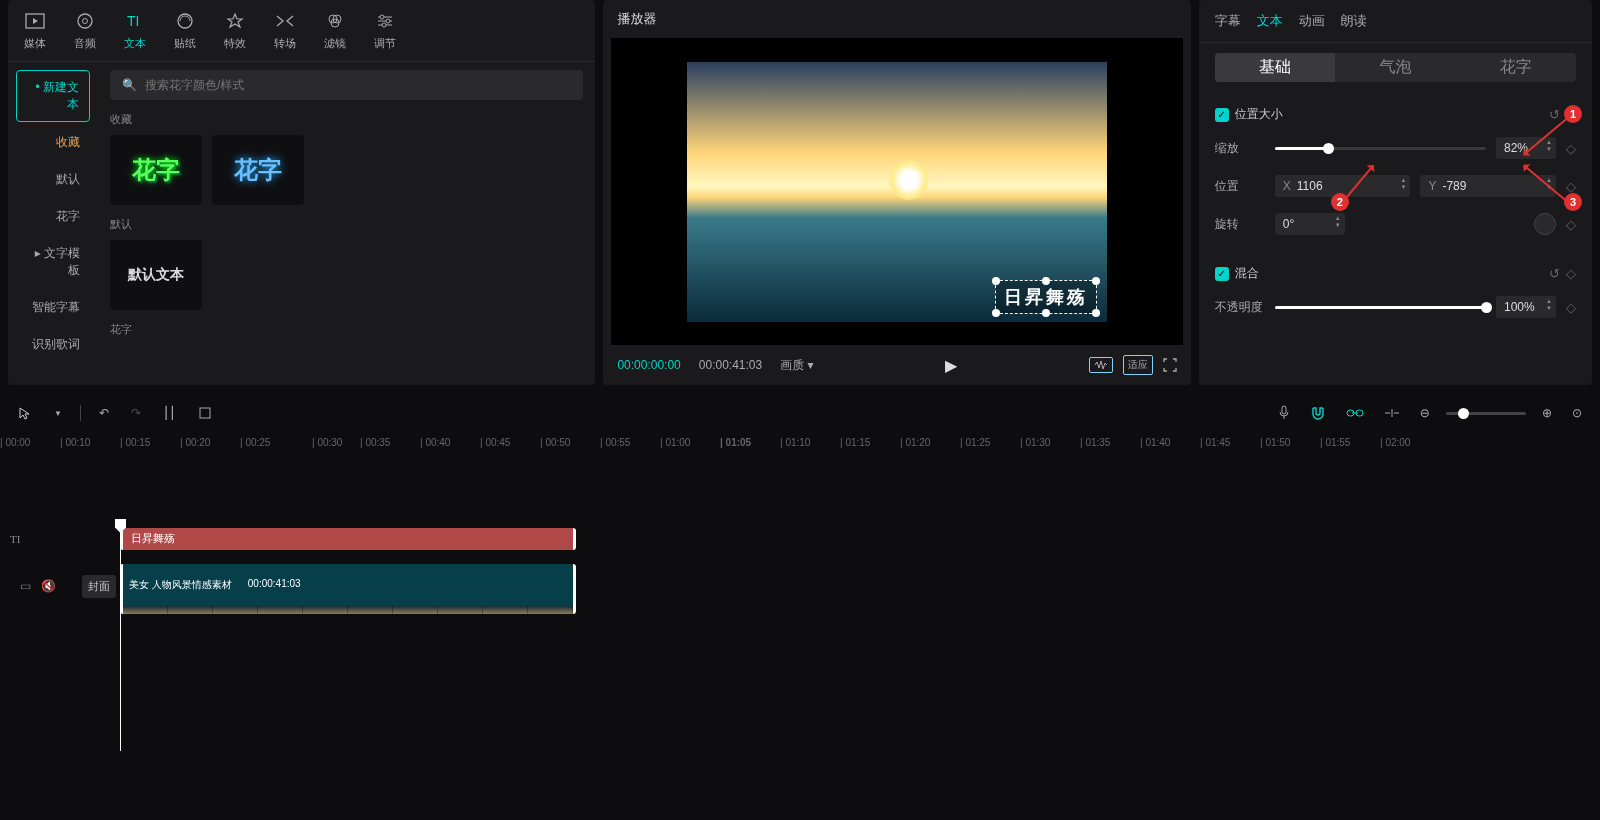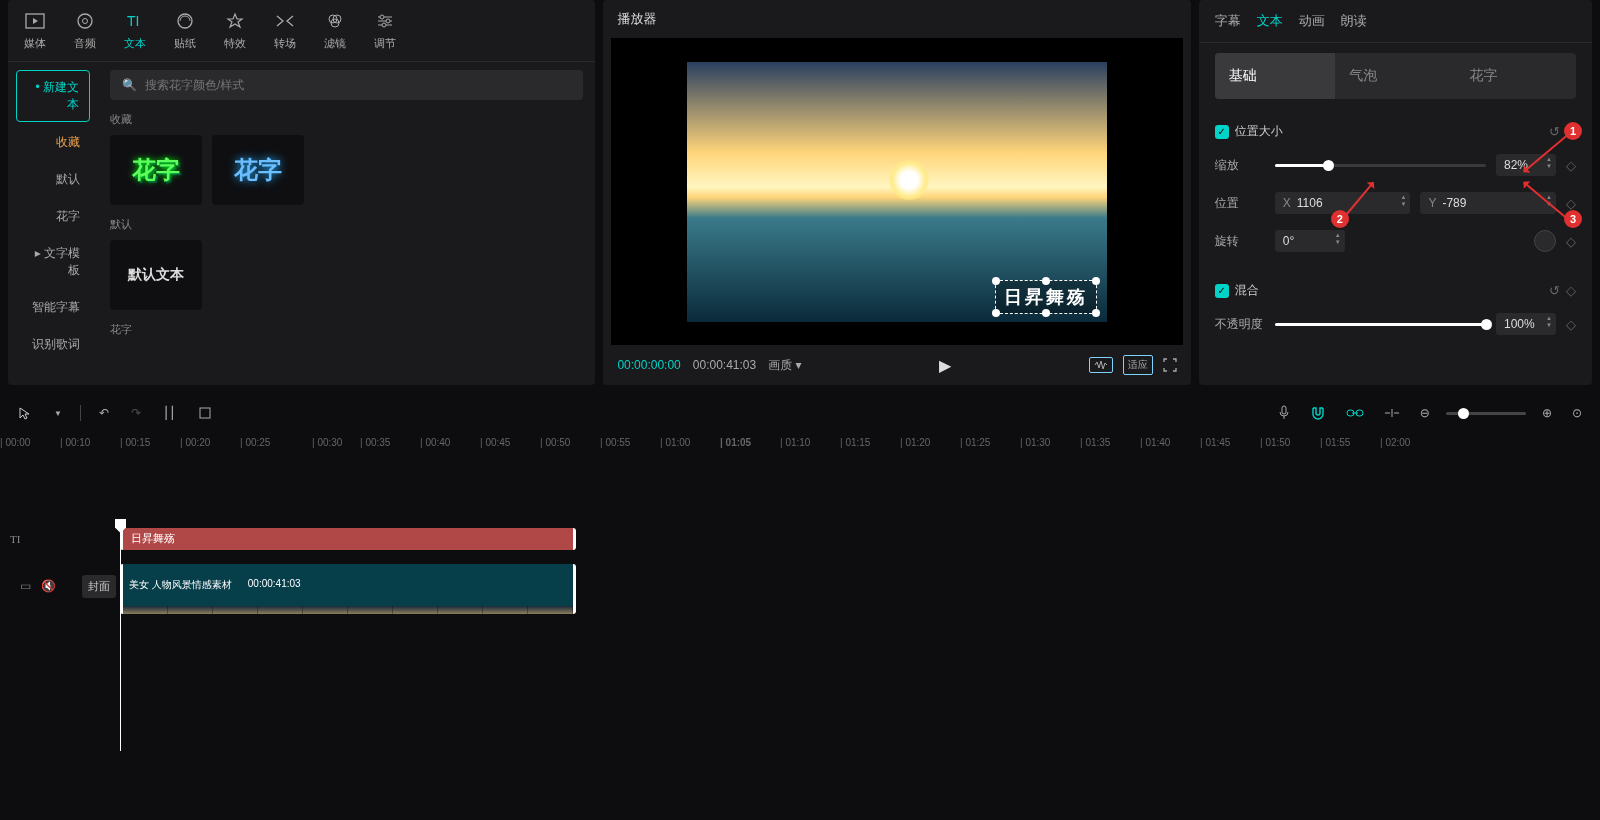--- a/index.html
+++ b/index.html
@@ -33,36 +33,36 @@
 
 
 .center-panel { width: 590px; display: flex; flex-direction: column; }
 .player-header { padding: 10px 14px; font-size: 13px; color: #ddd; }
 .player-viewport { flex: 1; display: flex; align-items: center; justify-content: center; position: relative; background: #000; margin: 0 8px; }
 .video-frame { width: 420px; height: 260px; background: linear-gradient(to bottom, #2a3f5f 0%, #ffd57a 35%, #fff6c0 48%, #ffd57a 52%, #3a7a8a 60%, #0a2a3a 100%); position: relative; }
 .sun { position: absolute; left: 48%; top: 38%; width: 40px; height: 40px; background: radial-gradient(circle, #fff 30%, #ffeb8a 60%, transparent 80%); border-radius: 50%; }
 .text-overlay { position: absolute; right: 10px; bottom: 8px; border: 1px dashed #fff; padding: 4px 8px; background: rgba(0,0,0,0.3); }
 .text-overlay-content { color: #fff; font-size: 18px; font-weight: bold; letter-spacing: 3px; }
 .handle { position: absolute; width: 8px; height: 8px; background: #fff; border-radius: 50%; }
-.player-controls { display: flex; align-items: center; padding: 10px 14px; gap: 12px; font-size: 12px; }
+.player-controls { display: flex; align-items: center; padding: 10px 14px; gap: 18px; font-size: 12px; }
 .time-current { color: #00d4c8; }
 .time-total { color: #aaa; }
 .quality { color: #aaa; }
 .player-spacer { flex: 1; }
 .play-btn { color: #ddd; font-size: 16px; cursor: pointer; }
 .player-right-btns { display: flex; gap: 10px; align-items: center; color: #aaa; }
 .pr-btn { border: 1px solid #7dd3fc; padding: 2px 4px; border-radius: 2px; font-size: 10px; cursor: pointer; }
 
 
 .right-panel { width: 395px; padding: 0; }
 .right-tabs { display: flex; gap: 16px; padding: 12px 16px; border-bottom: 1px solid #2a2a2d; }
 .right-tab { color: #aaa; cursor: pointer; font-size: 13px; }
 .right-tab.active { color: #00d4c8; }
 .sub-tabs { display: flex; margin: 10px 16px; background: #2a2a2d; border-radius: 4px; overflow: hidden; }
-.sub-tab { flex: 1; text-align: left; padding: 14px; color: #888; cursor: pointer; font-size: 14px; }
+.sub-tab { flex: 1; text-align: center; padding: 4px; color: #888; cursor: pointer; font-size: 16px; }
 .sub-tab.active { background: #3a3a3d; color: #fff; }
 .prop-section { padding: 8px 16px; }
 .prop-header { display: flex; align-items: center; gap: 6px; padding: 6px 0; }
 .chk { width: 14px; height: 14px; background: #00d4c8; border-radius: 3px; display: inline-flex; align-items: center; justify-content: center; color: #000; font-size: 10px; }
 .prop-row { display: flex; align-items: center; padding: 8px 0; gap: 10px; color: #aaa; position: relative; }
 .prop-label { width: 50px; font-size: 12px; }
 .slider-track { flex: 1; height: 3px; background: #3a3a3d; border-radius: 2px; position: relative; }
 .slider-fill { height: 100%; background: #fff; border-radius: 2px; position: relative; }
 .slider-thumb { position: absolute; right: -6px; top: -4px; width: 11px; height: 11px; background: #fff; border-radius: 50%; }
 .num-input { background: #2a2a2d; border-radius: 3px; padding: 4px 18px 4px 8px; color: #ddd; min-width: 60px; text-align: center; font-size: 12px; position: relative; display: flex; align-items: center; }

